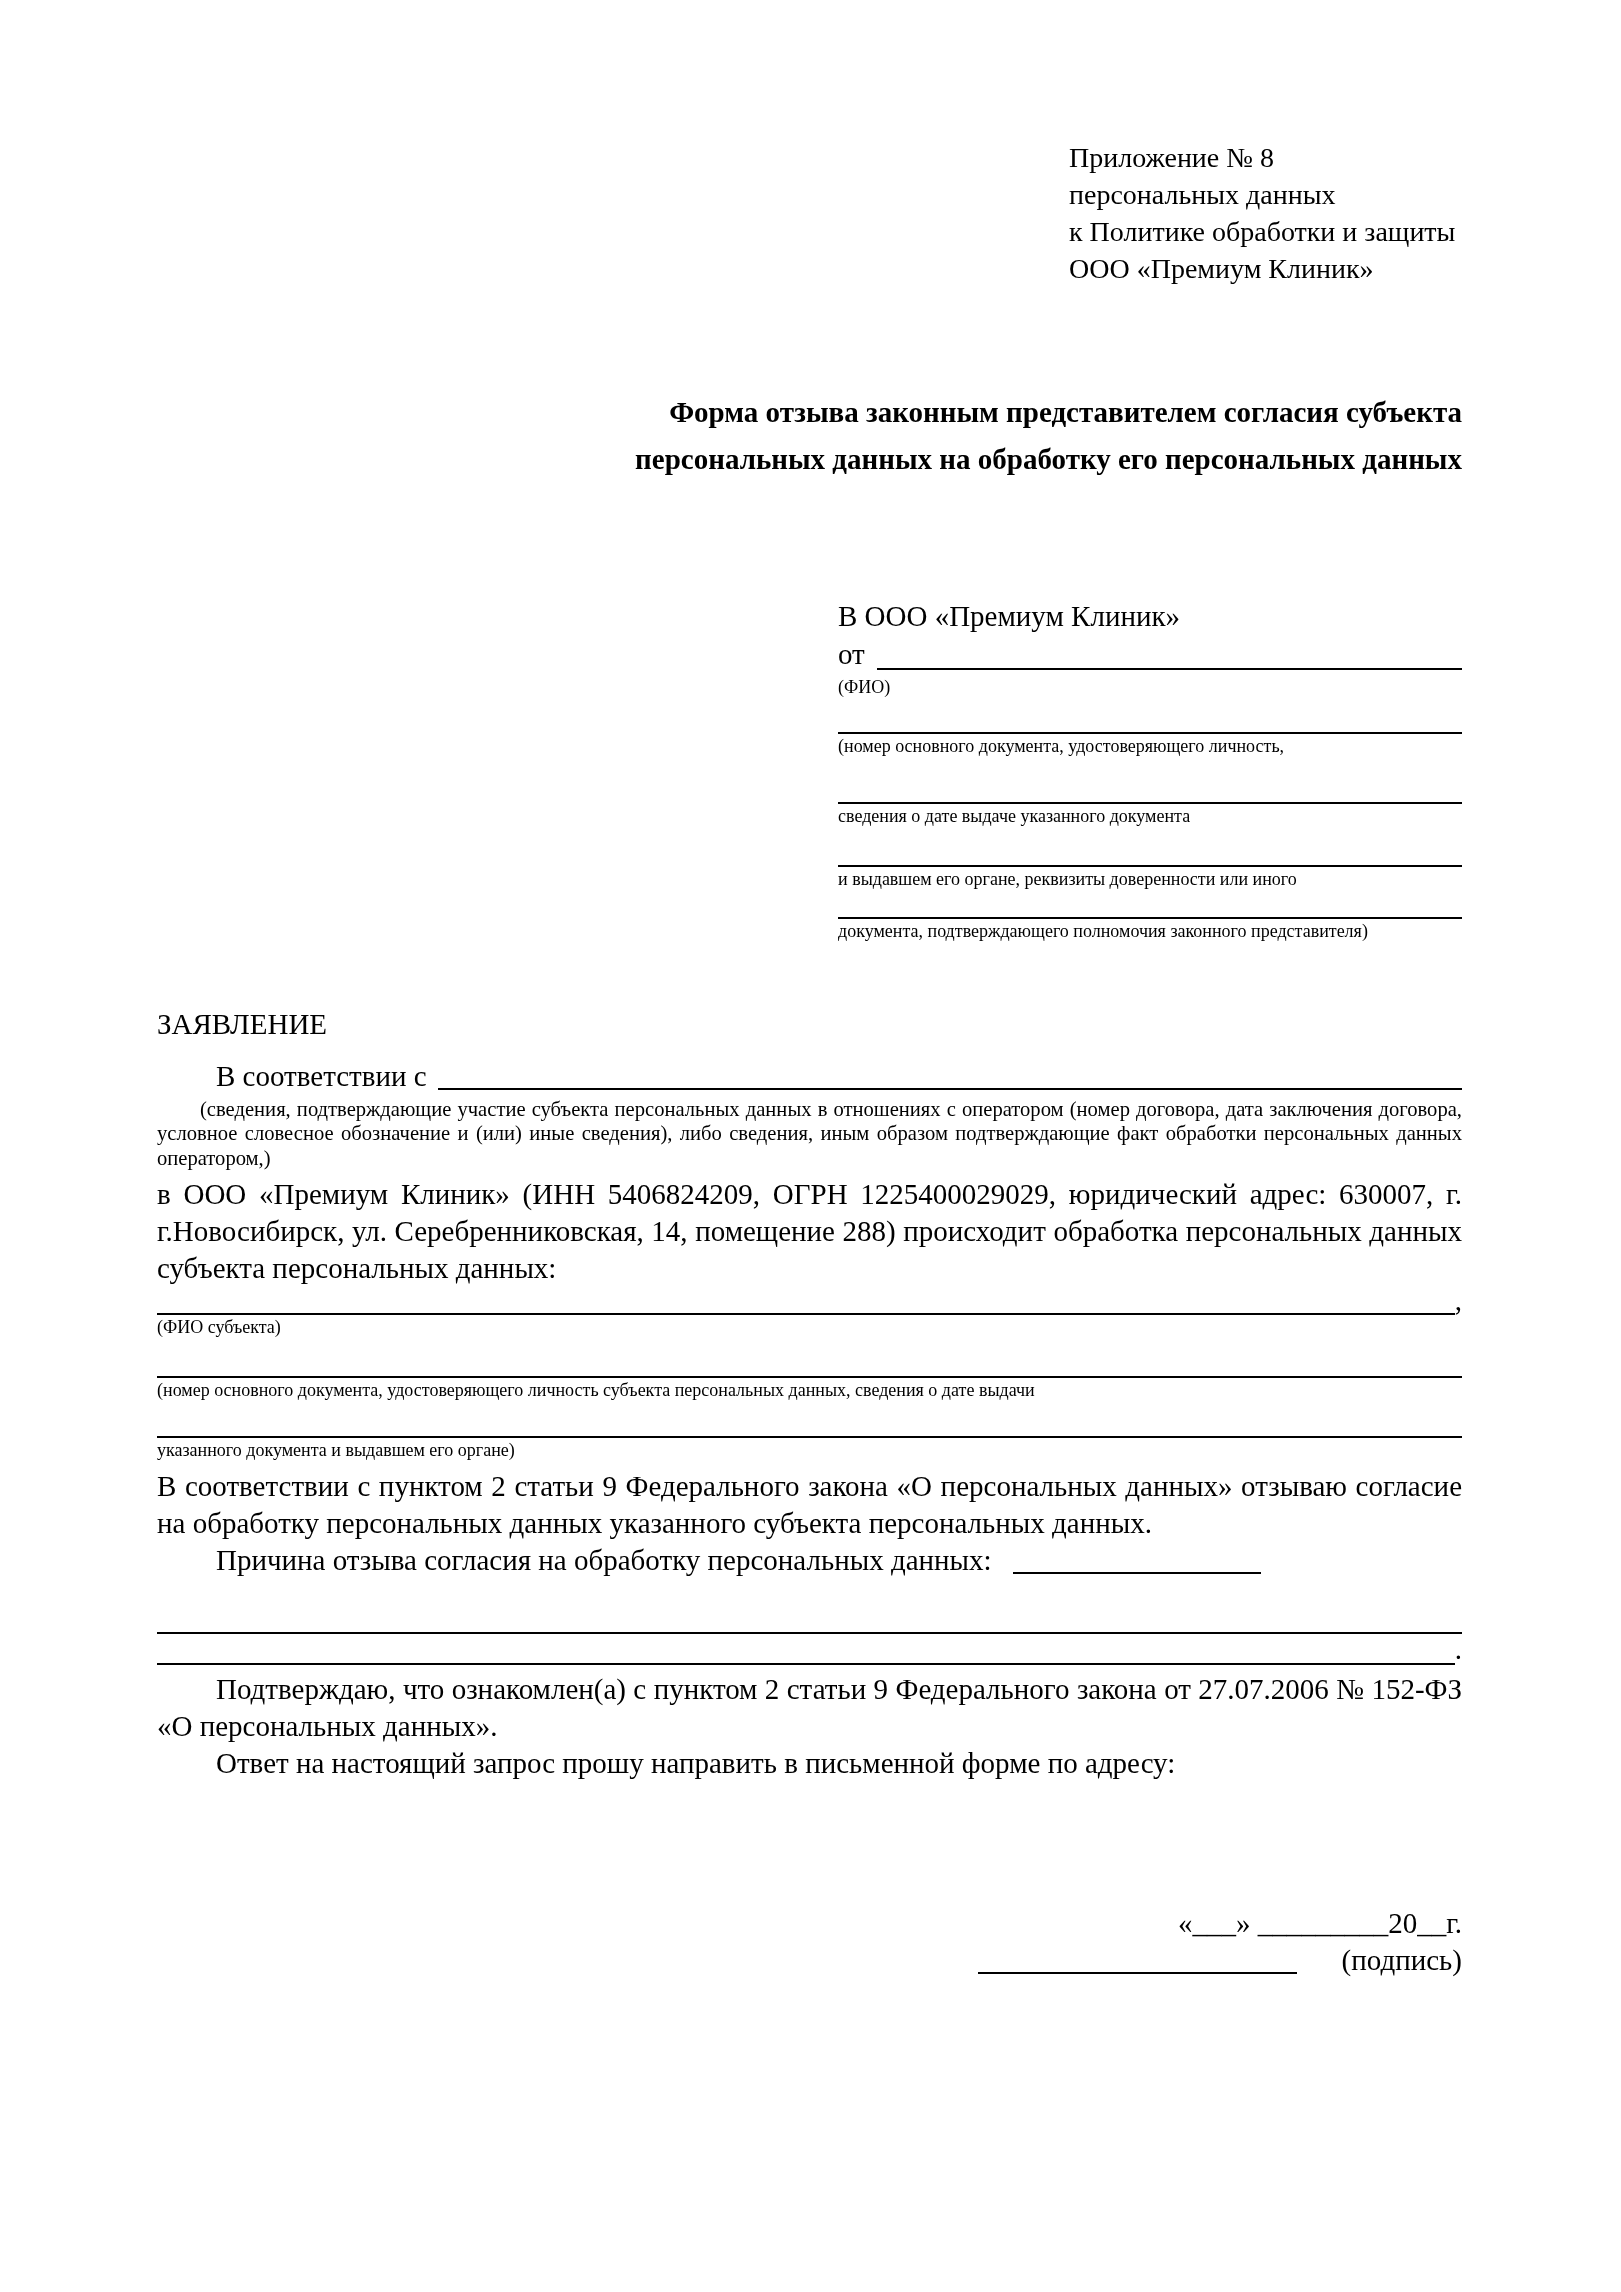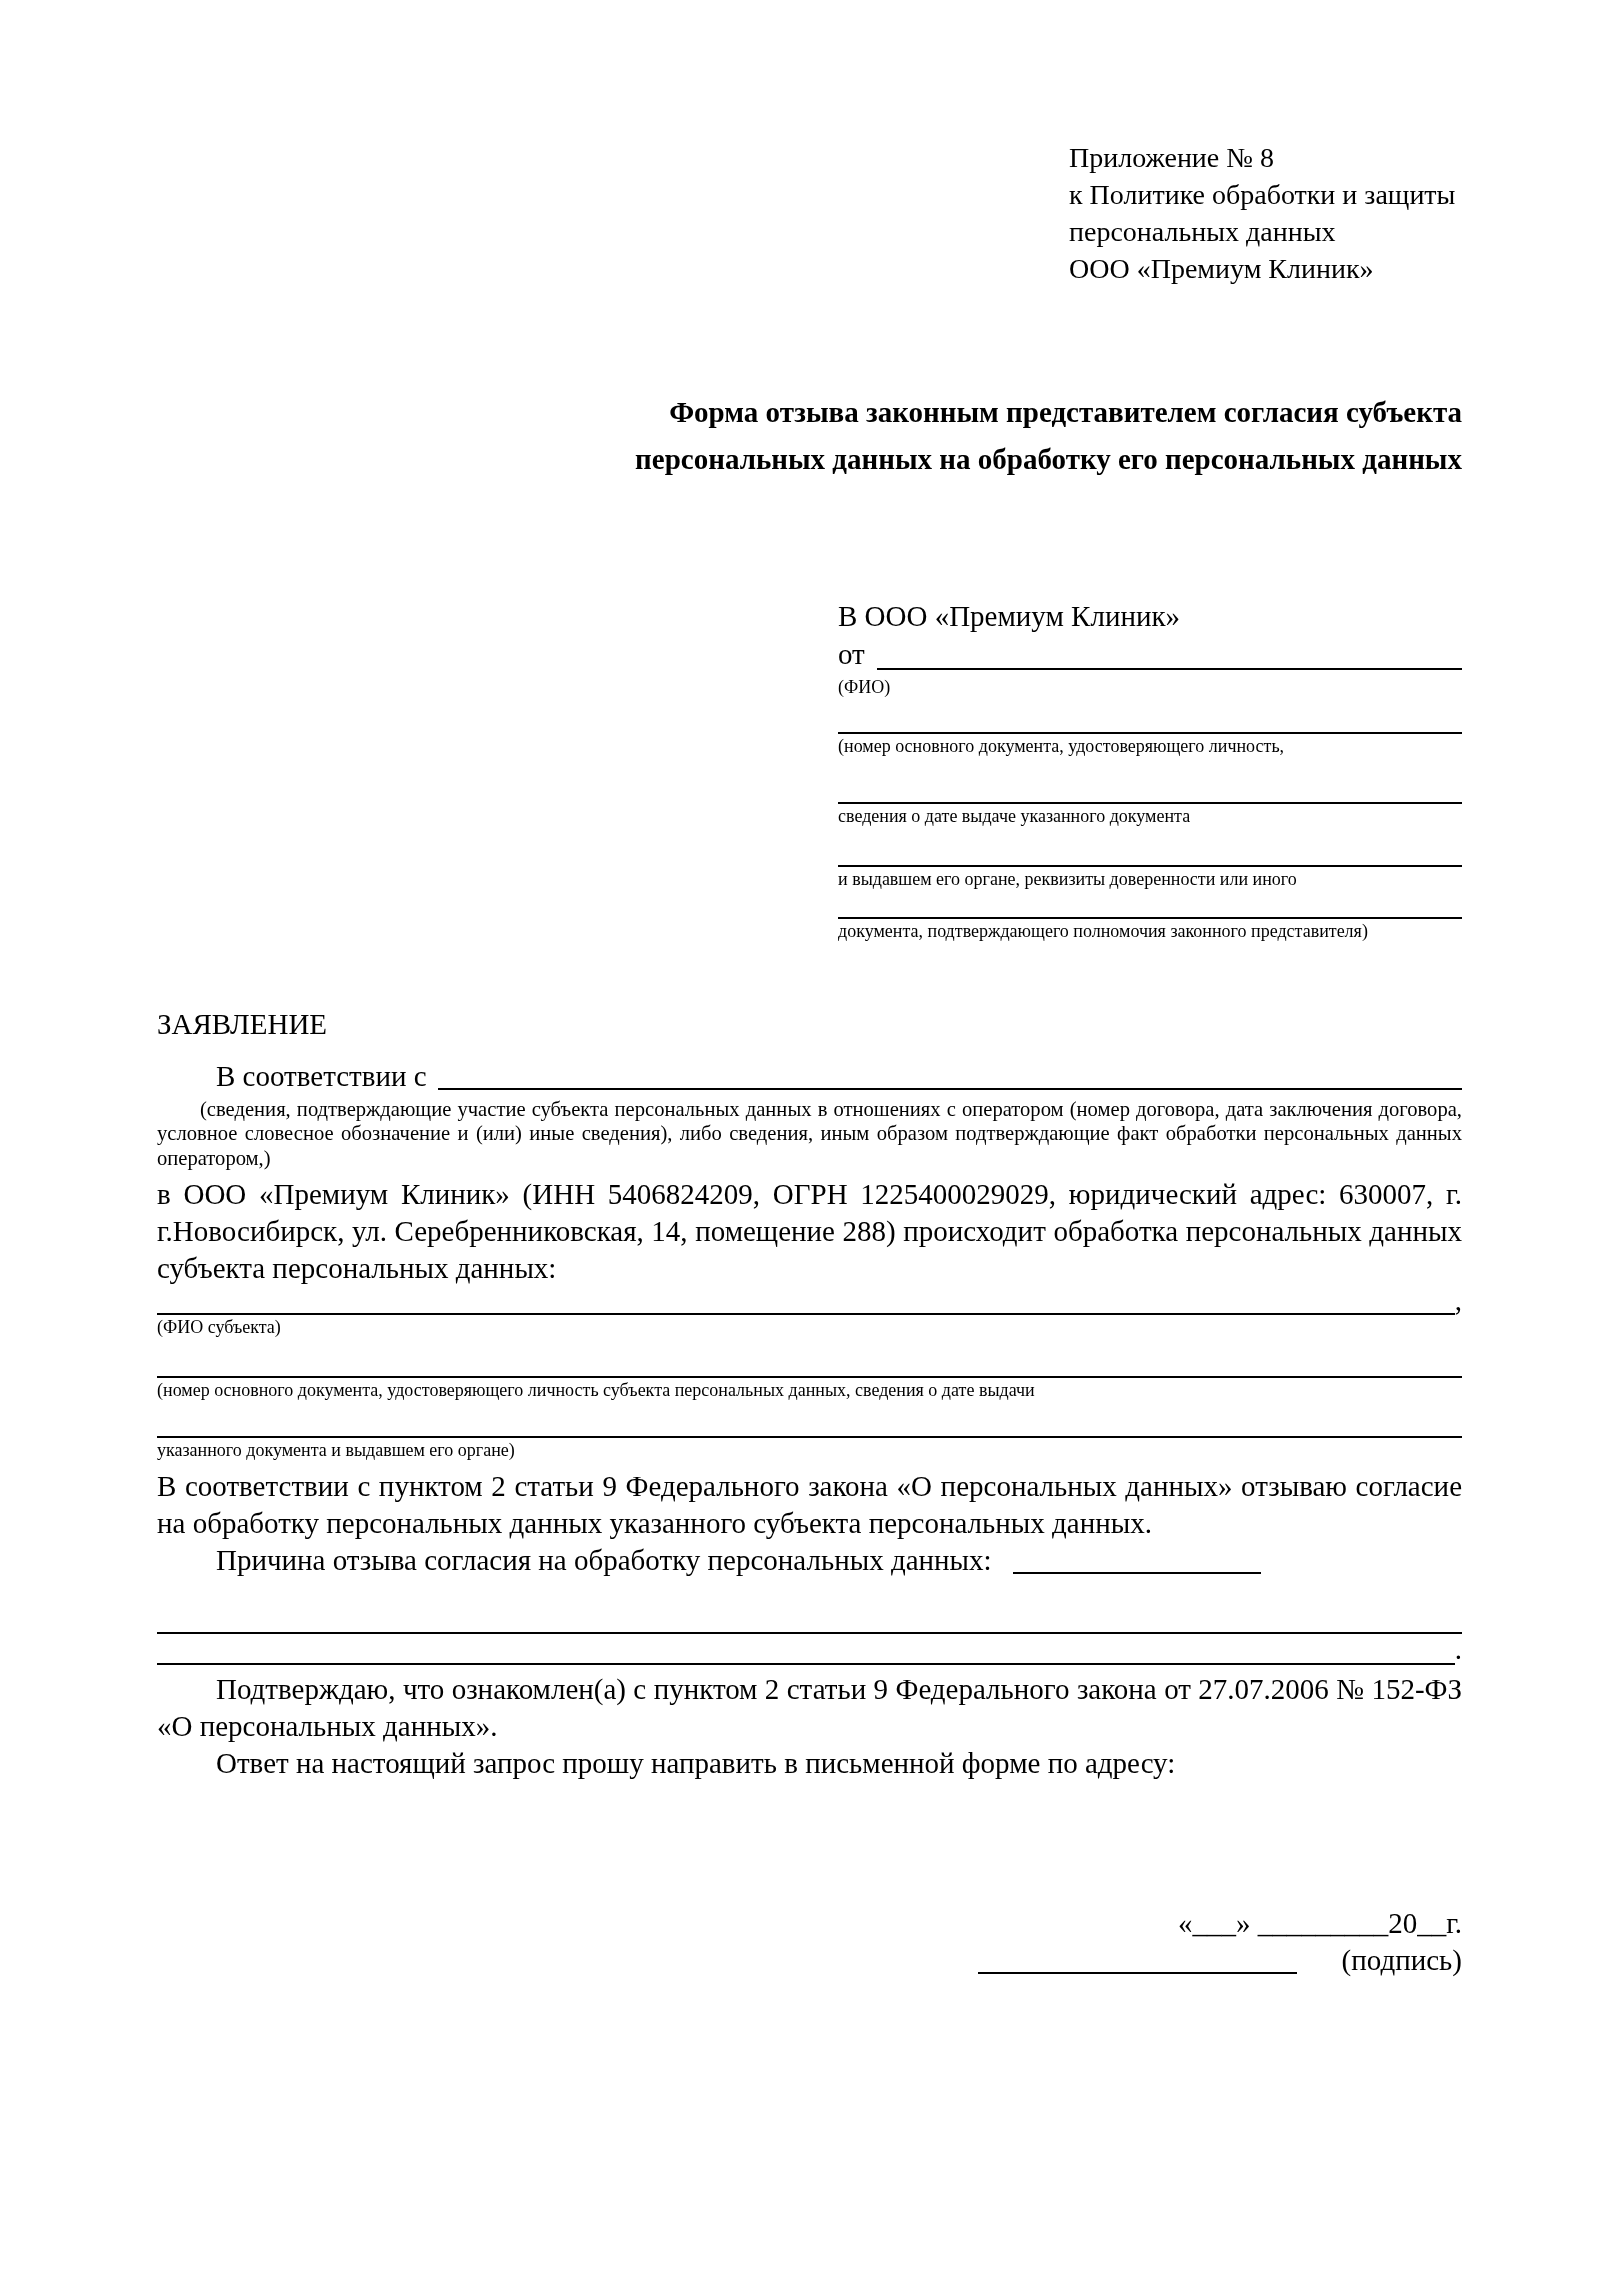--- a/index.html
+++ b/index.html
@@ -47,22 +47,22 @@
   .sig { display:flex; align-items:flex-end;gap:45px; }
   .sigline { width:319px; border-bottom:2px solid #000; height:32px; margin-bottom:4.9px; }
 </style>
 </head>
 <body>
 
 <div class="page">
 
   <div class="annex">
     <div>Приложение № 8</div>
+    <div>персональных данных</div>
     <div>к Политике обработки и защиты</div>
-    <div>персональных данных</div>
     <div>ООО «Премиум Клиник»</div>
   </div>
 
   <div class="title">
     <div>Форма отзыва законным представителем согласия субъекта</div>
     <div>персональных данных на обработку его персональных данных</div>
   </div>
 
   <div class="addr">
     <div class="addr-to">В ООО «Премиум Клиник»</div>

